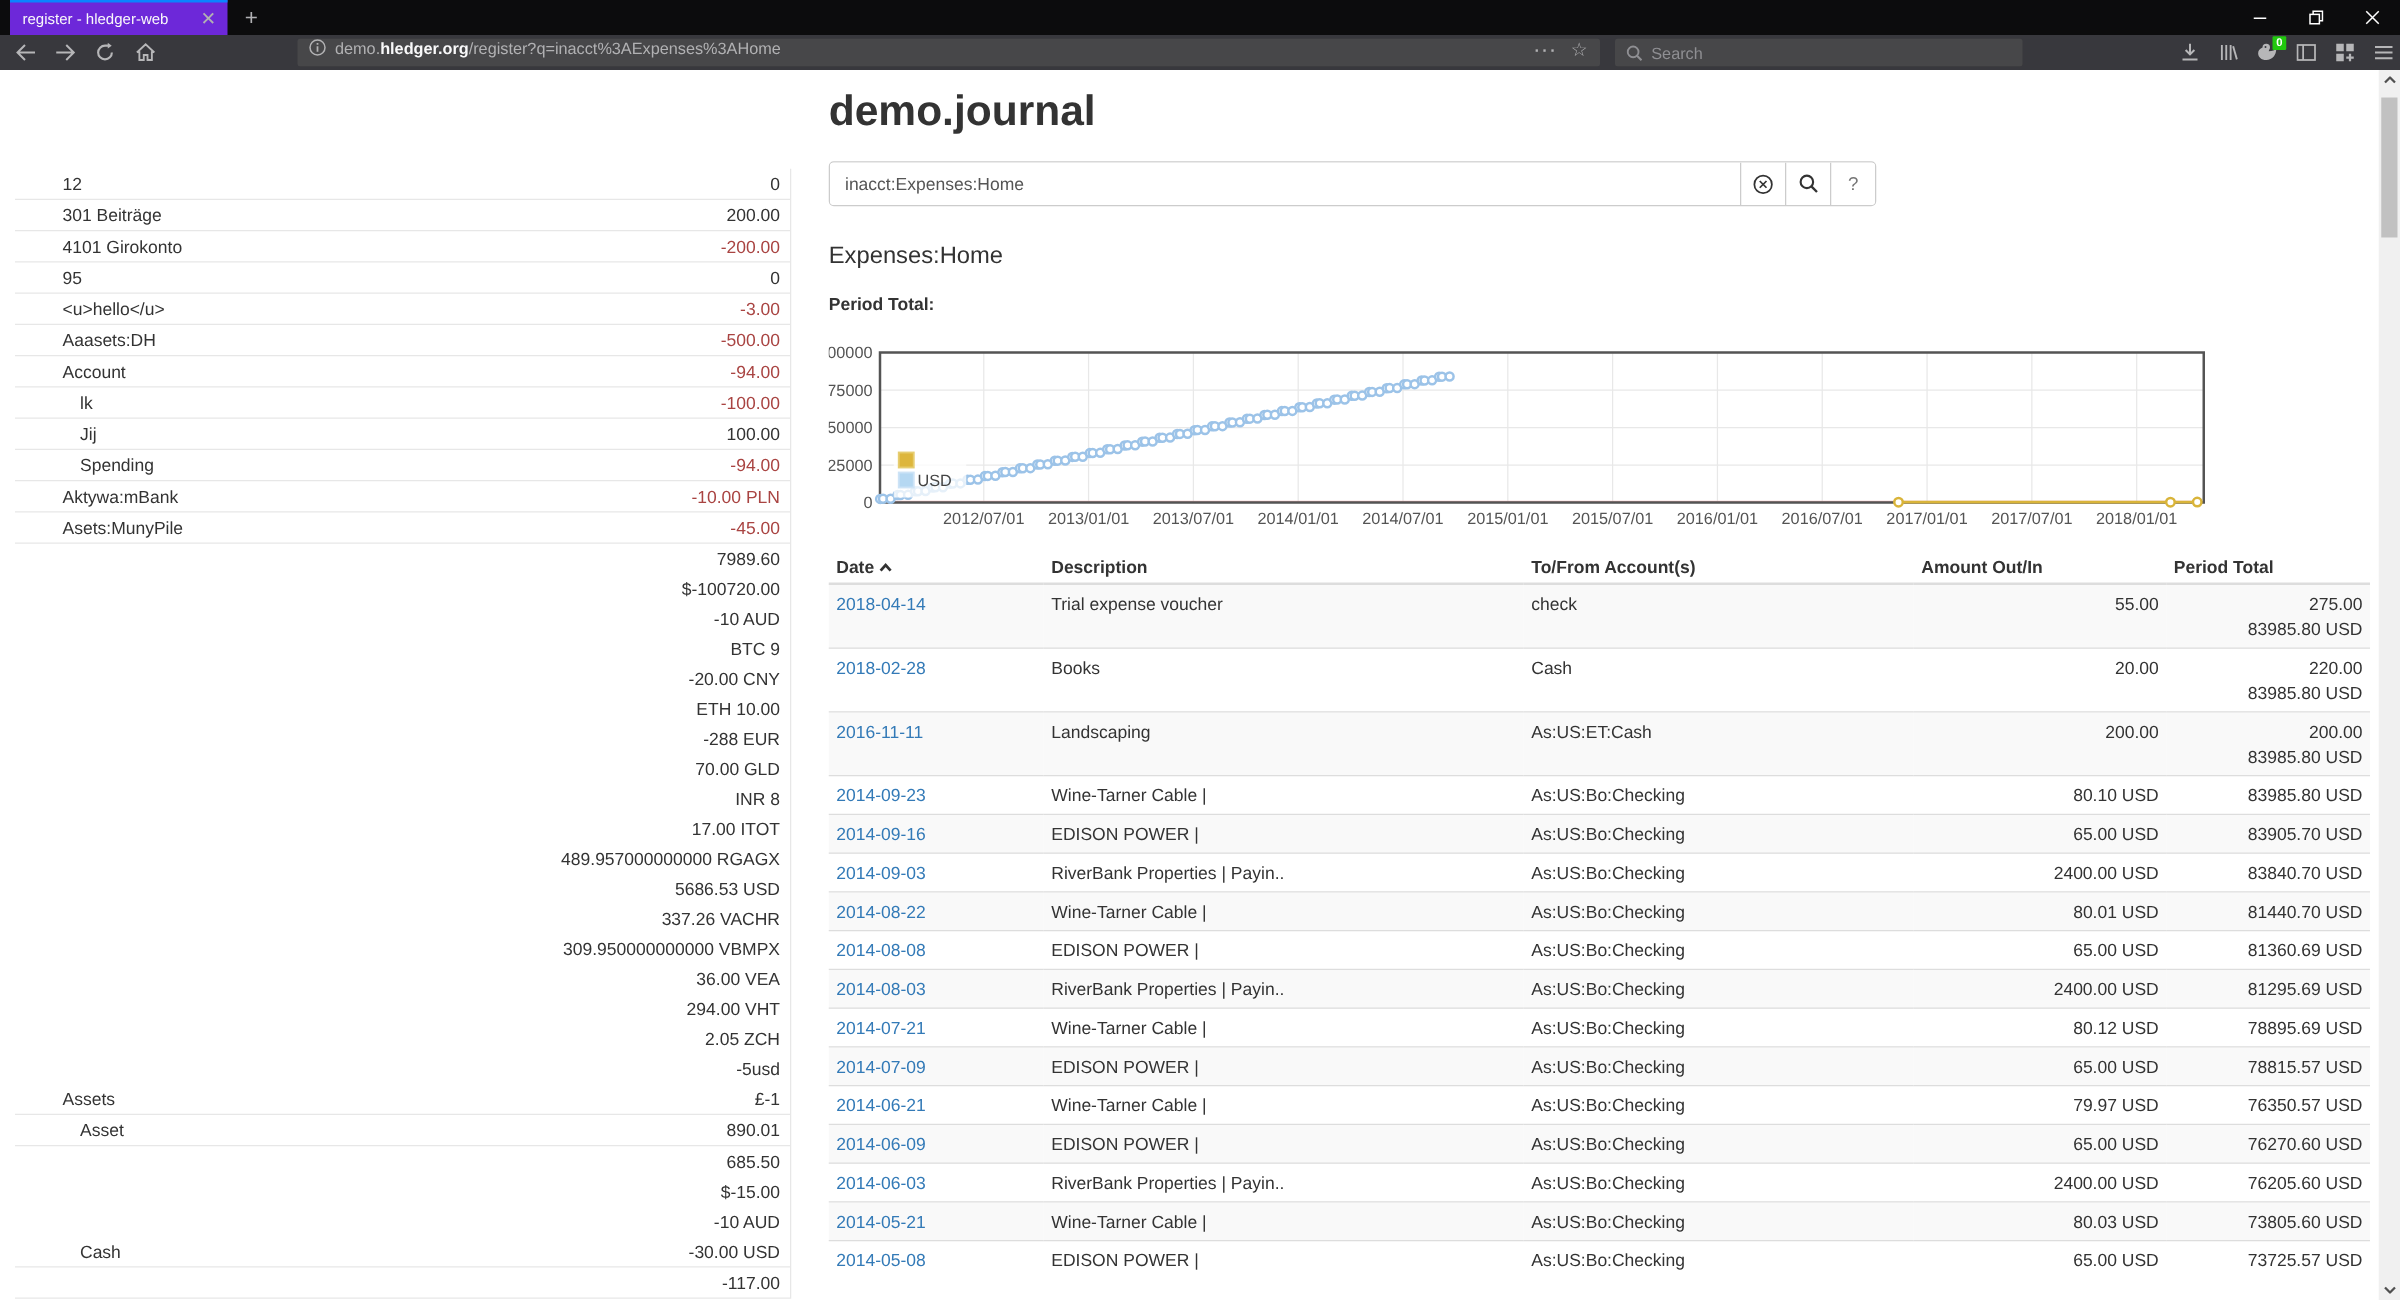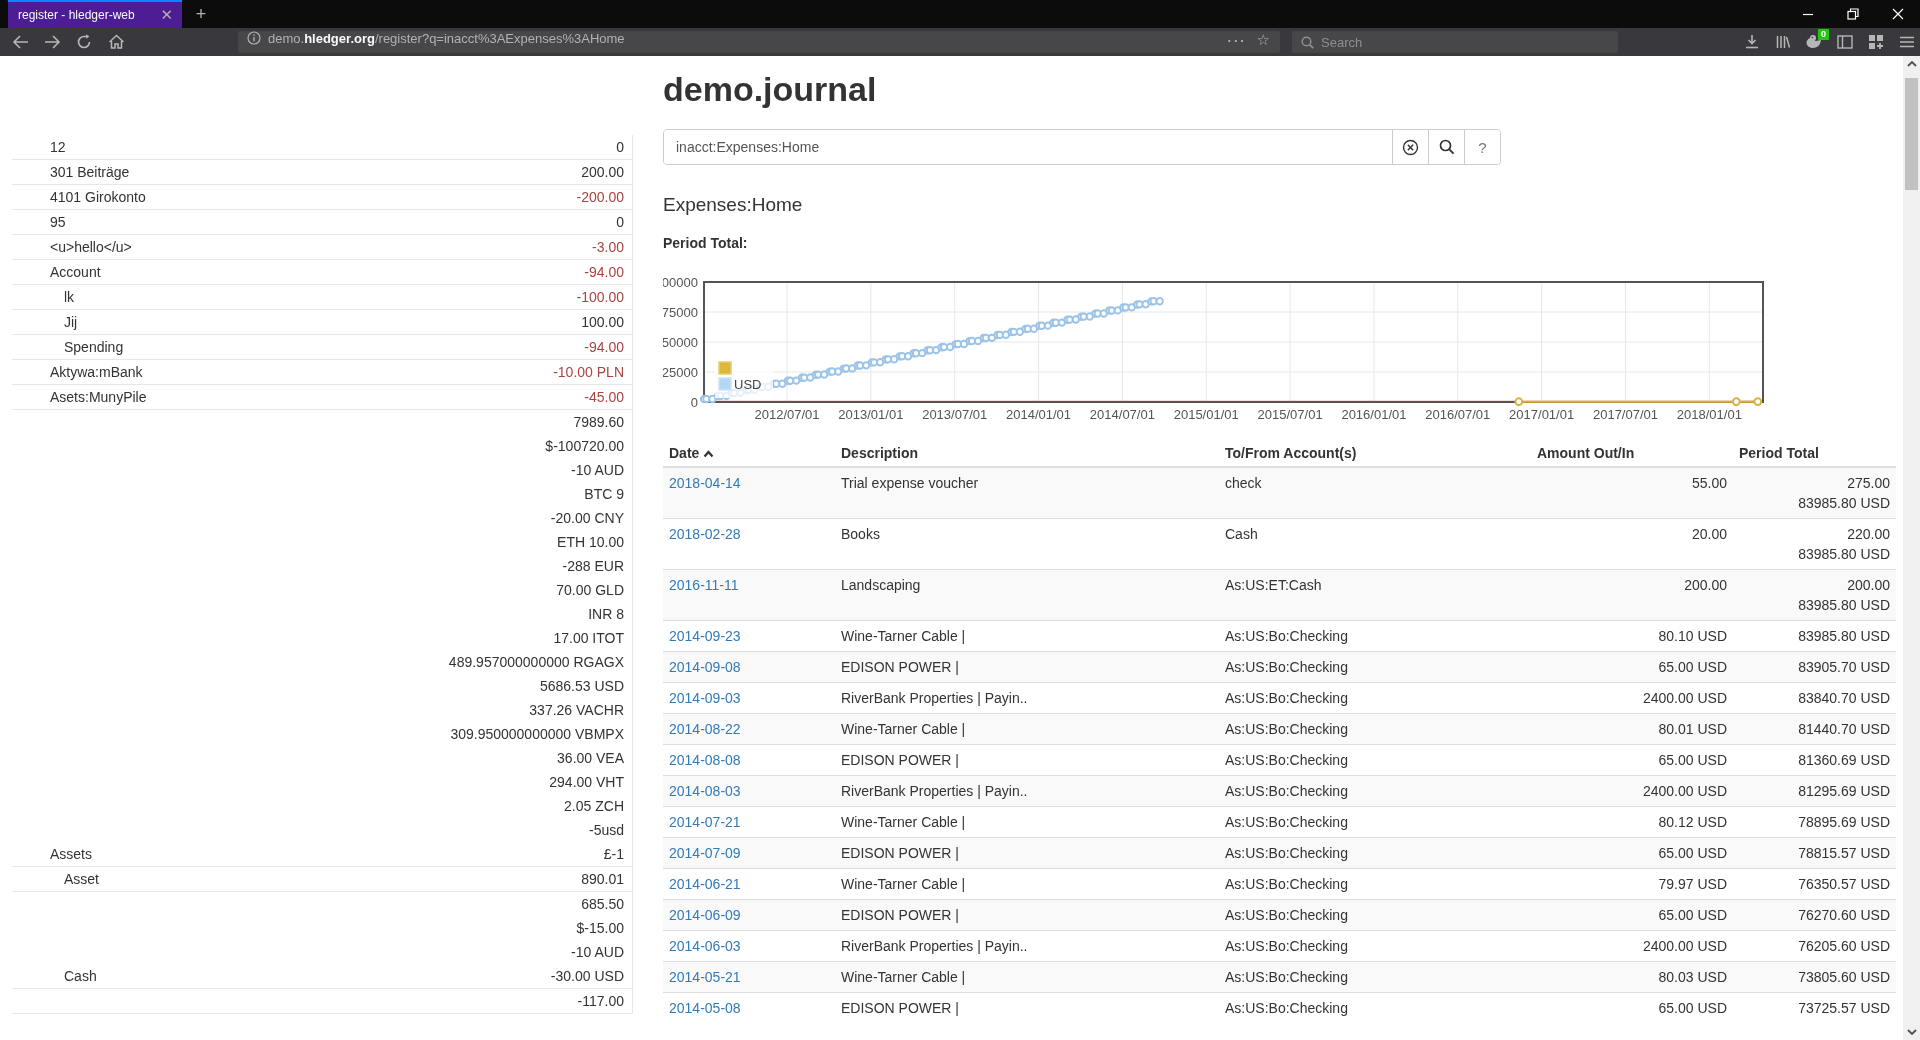--- a/index.html
+++ b/index.html
@@ -1,21 +1,21 @@
 <!DOCTYPE html>
 <html><head>
 <meta charset="utf-8">
 <style>
   html,body{margin:0;padding:0;width:1920px;height:1040px;overflow:hidden;background:#0c0c0d;
     font-family:"Liberation Sans","DejaVu Sans",sans-serif;}
   .browser{position:relative;width:1920px;height:1040px;}
 
   
   .tabbar{position:absolute;left:0;top:0;width:1920px;height:28px;background:#0c0c0d;}
-  .tab{position:absolute;left:8px;top:0;width:174px;height:28px;background:#4c1d95;
+  .tab{position:absolute;left:8px;top:0;width:174px;height:28px;background:#6d28d9;
        border-top:2px solid #0a84ff;box-sizing:border-box;display:flex;align-items:center;}
   .tab-title{flex:1;color:#f9f9fa;font-size:12px;padding-left:10px;white-space:nowrap;overflow:hidden;}
   .tab-close{color:#b1b1b3;font-size:15px;padding:0 9px;cursor:default;}
   .newtab{position:absolute;left:188px;top:2px;width:26px;height:24px;color:#b1b1b3;font-size:18px;
        display:flex;align-items:center;justify-content:center;}
   .winbtns{position:absolute;right:0;top:0;height:28px;display:flex;}
   .winbtn{width:45px;height:28px;display:flex;align-items:center;justify-content:center;color:#fff;}
 
   .toolbar{position:absolute;left:0;top:28px;width:1920px;height:28px;background:#38383d;
        display:flex;align-items:center;}
@@ -219,20 +219,26 @@
           <div class="sb-row">
             <a class="sb-name d1" href="#">95</a>
             <div class="sb-amts">
               <div class="sb-amt">0</div>
             </div>
           </div>
           <div class="sb-row">
             <a class="sb-name d1" href="#">&lt;u&gt;hello&lt;/u&gt;</a>
             <div class="sb-amts">
               <div class="sb-amt neg">-3.00</div>
+            </div>
+          </div>
+          <div class="sb-row">
+            <a class="sb-name d1" href="#">Aaasets:DH</a>
+            <div class="sb-amts">
+              <div class="sb-amt neg">-500.00</div>
             </div>
           </div>
           <div class="sb-row">
             <a class="sb-name d1" href="#">Account</a>
             <div class="sb-amts">
               <div class="sb-amt neg">-94.00</div>
             </div>
           </div>
           <div class="sb-row">
             <a class="sb-name d2" href="#">lk</a>
@@ -530,21 +536,21 @@
             <tr>
               <td class="datecell"><a href="#">2014-09-23</a></td>
               <td>Wine-Tarner Cable |</td>
               <td>As:US:Bo:Checking</td>
               <td class="col-r">80.10 USD</td>
               <td class="col-r">
                 <div class="total-line">83985.80 USD</div>
               </td>
             </tr>
             <tr>
-              <td class="datecell"><a href="#">2014-09-08</a></td>
+              <td class="datecell"><a href="#">2014-09-16</a></td>
               <td>EDISON POWER |</td>
               <td>As:US:Bo:Checking</td>
               <td class="col-r">65.00 USD</td>
               <td class="col-r">
                 <div class="total-line">83905.70 USD</div>
               </td>
             </tr>
             <tr>
               <td class="datecell"><a href="#">2014-09-03</a></td>
               <td>RiverBank Properties | Payin..</td>

